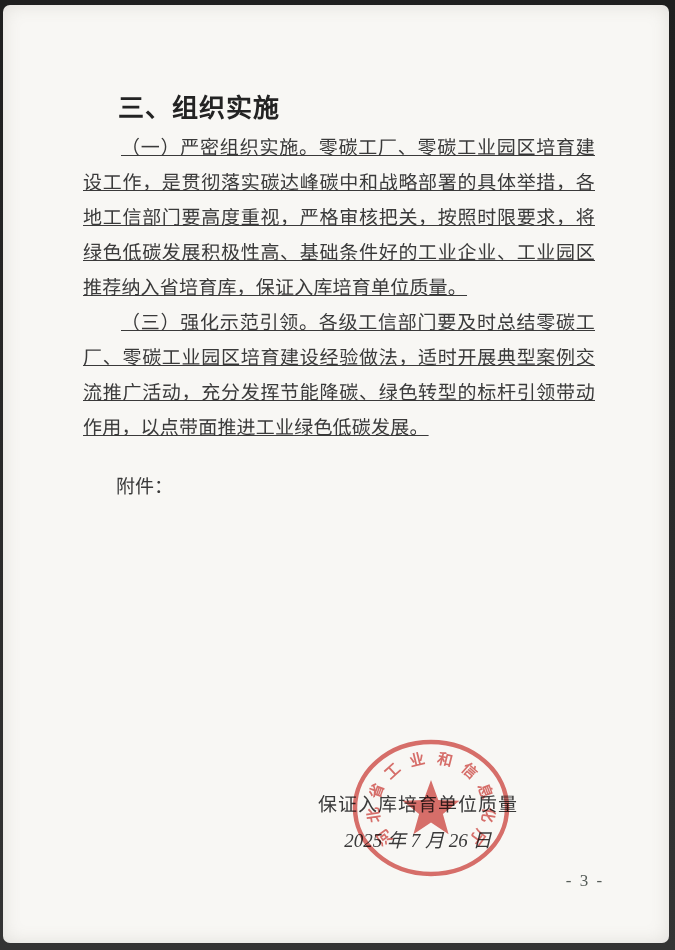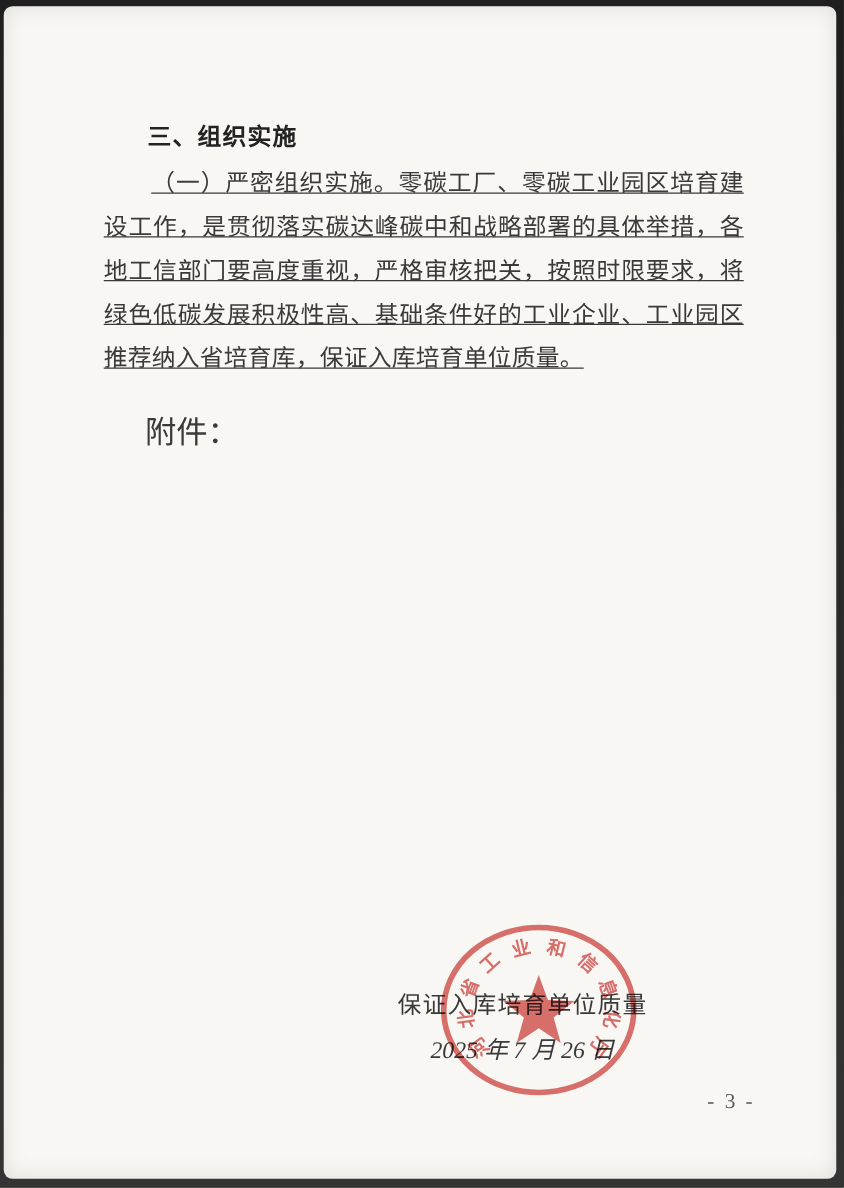--- a/index.html
+++ b/index.html
@@ -28,42 +28,42 @@
     box-shadow: inset 0 0 18px rgba(120,115,105,0.18);
   }
   .content {
     position: absolute;
     left: 80px;
     top: 86px;
     width: 512px;
     color: #3a3a3a;
   }
   .doc-heading {
-    font-family: Liberation Serif, serif;
+    font-family: Liberation Mono, monospace;
     font-weight: 700;
-    font-size: 19px;
+    font-size: 26px;
     line-height: 39px;
     color: #232323;
     padding-left: 35px;
     letter-spacing: 1px;
   }
   .para {
     margin: 0;
     font-size: 19px;
     line-height: 35px;
     text-indent: 38px;
     text-align: justify;
     text-align-last: left;
     word-break: break-all;
     letter-spacing: 0.2px;
     text-decoration: underline;
   }
   .attachments {
     margin-top: 24px;
-    font-size: 25px;
+    font-size: 19px;
     line-height: 36px;
     display: flex;
   }
   .attachments .att-label {
     padding-left: 33px;
     white-space: nowrap;
   }
   .attachments .att-items {
     flex: 1;
   }
@@ -112,20 +112,21 @@
 </style>
 </head>
 <body>
 
 <div class="scan-frame">
   <div class="page">
 
     <div class="content">
       <div class="doc-heading">三、组织实施</div>
       <p class="para">（一）严密组织实施。零碳工厂、零碳工业园区培育建设工作，是贯彻落实碳达峰碳中和战略部署的具体举措，各地工信部门要高度重视，严格审核把关，按照时限要求，将绿色低碳发展积极性高、基础条件好的工业企业、工业园区推荐纳入省培育库，保证入库培育单位质量。</p>
+      <p class="para">（三）强化示范引领。各级工信部门要及时总结零碳工厂、零碳工业园区培育建设经验做法，适时开展典型案例交流推广活动，充分发挥节能降碳、绿色转型的标杆引领带动作用，以点带面推进工业绿色低碳发展。</p>
 
       <div class="attachments">
         <div class="att-label">附件：</div>
       </div>
     </div>
 
     <div class="signature-block">
       <div class="issuer">保证入库培育单位质量</div>
       <div class="doc-date">2025 年 7 月 26 日</div>
     </div>

